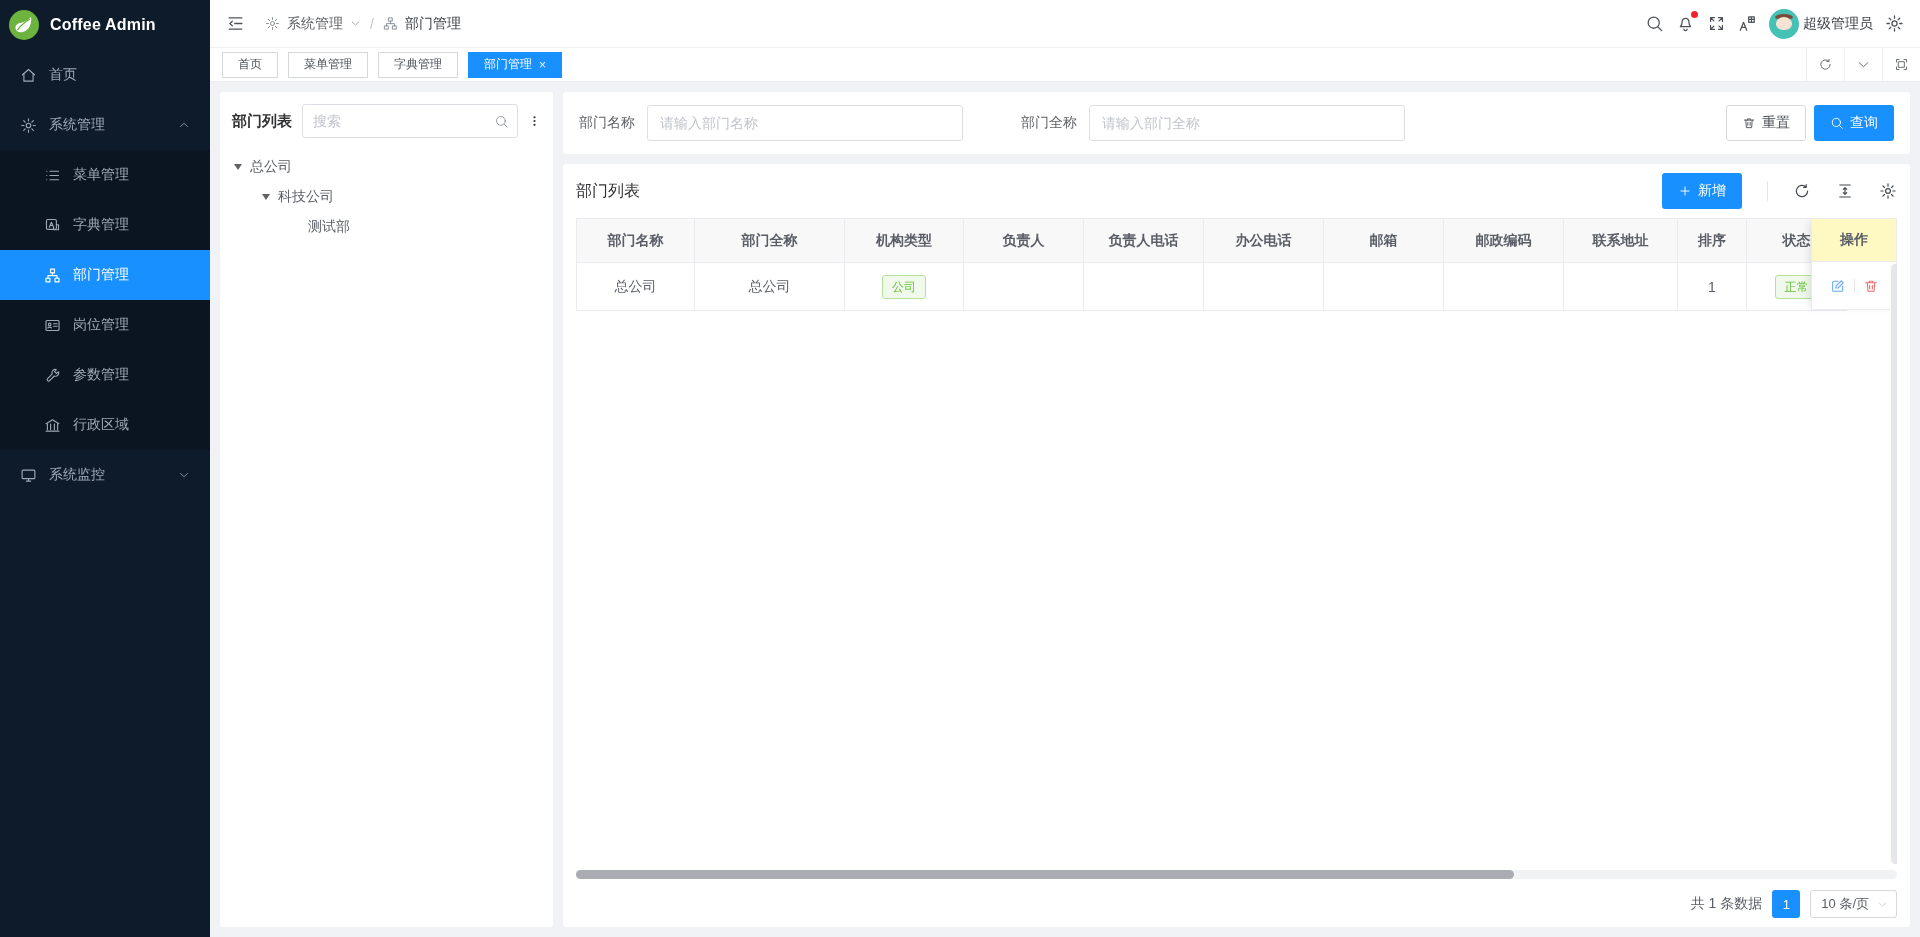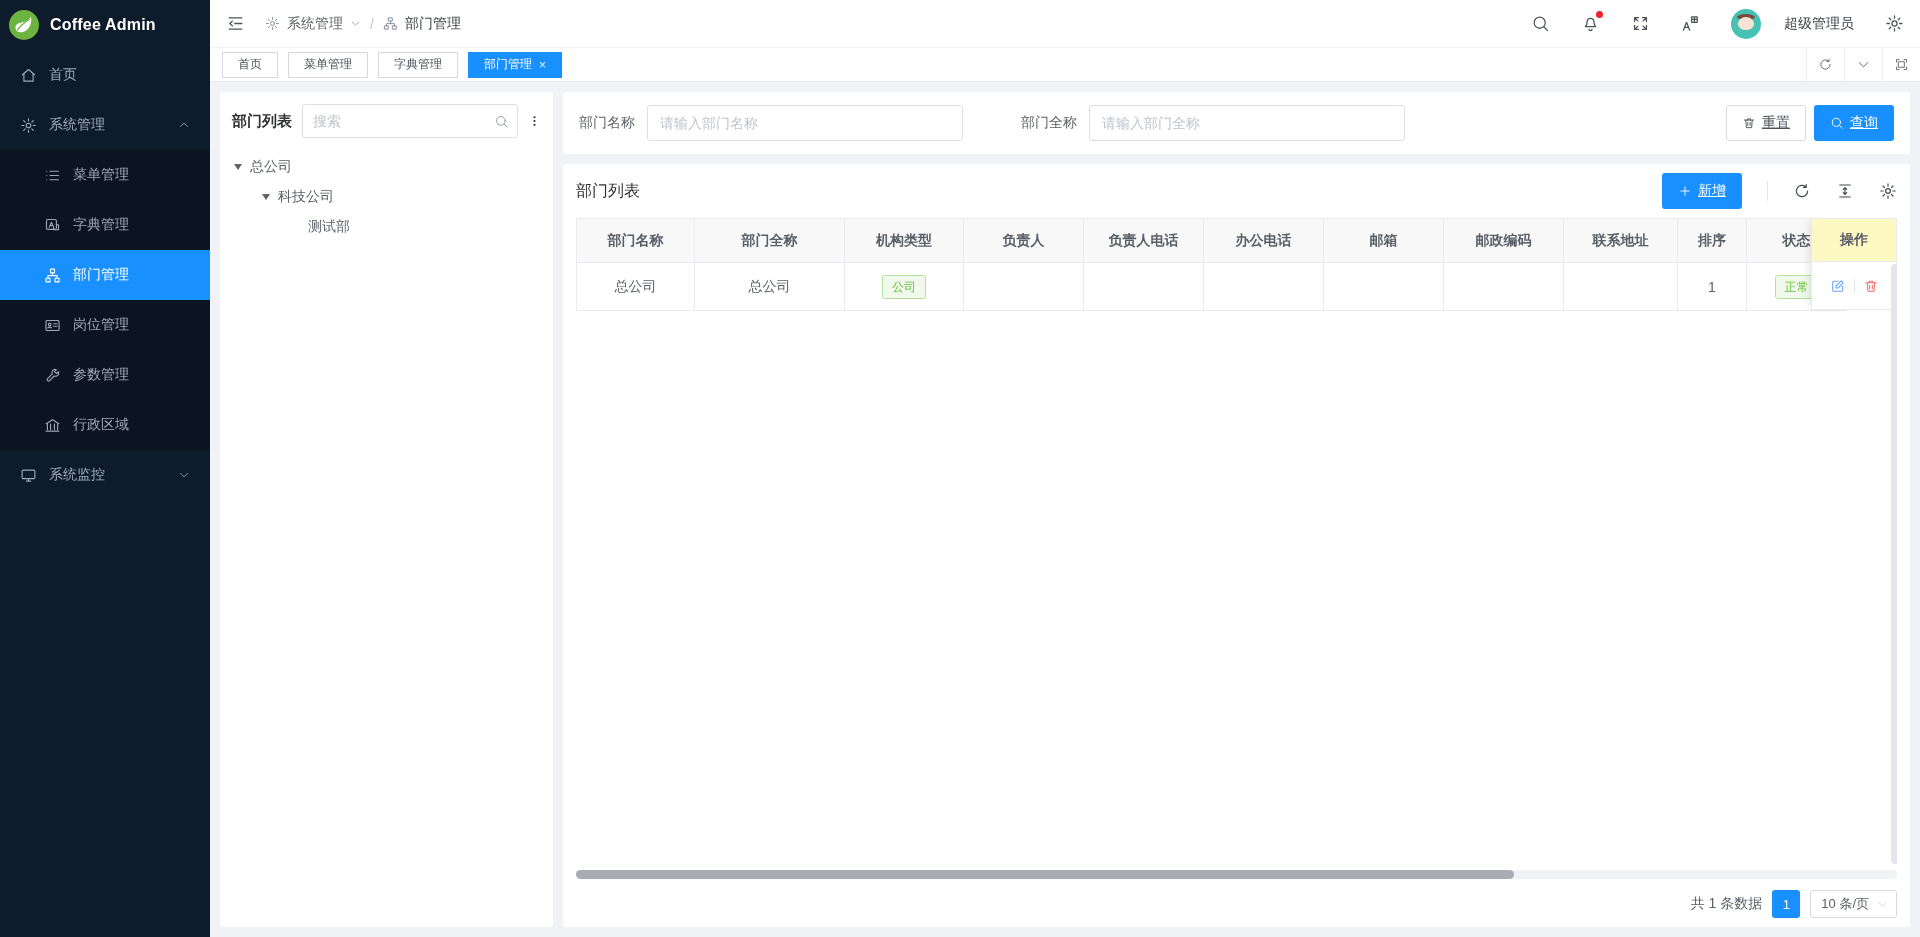--- a/index.html
+++ b/index.html
@@ -24,21 +24,21 @@
   .main { flex:1; display:flex; flex-direction:column; min-width:0; }
 
   
   .topbar { height:48px; background:#fff; border-bottom:1px solid #eef0f2; display:flex; align-items:center; padding:0 16px; flex-shrink:0; }
   .tb-icon { width:19px; height:19px; color:#4e5359; display:flex; cursor:pointer; flex-shrink:0; }
   .crumb { display:flex; align-items:center; gap:7px; margin-left:20px; font-size:14px; color:#606266; }
   .crumb .c-icon { width:15px; height:15px; display:flex; color:#8a9099; }
   .crumb .c-sep { color:#c0c4cc; margin:0 2px; }
   .crumb .c-cur { color:#3d4147; }
   .crumb .c-chev { width:11px; height:11px; display:flex; color:#8a9099; }
-  .topbar-right { margin-left:auto; display:flex; align-items:center; gap:31px;text-align:right; }
+  .topbar-right { margin-left:auto; display:flex; align-items:center; gap:12px;text-align:right; }
   .bell-wrap { position:relative; display:flex; }
   .bell-dot { position:absolute; top:-3px; right:-3px; width:7px; height:7px; border-radius:50%; background:#f5222d; }
   .avatar { width:30px; height:30px; border-radius:50%; background:#45c2b5; overflow:hidden; flex-shrink:0; position:relative; cursor:pointer; }
   .avatar .a-head { position:absolute; left:7px; top:8px; width:16px; height:13px; border-radius:50% 50% 45% 45%; background:#f7e3d4; }
   .avatar .a-hair { position:absolute; left:6px; top:5px; width:18px; height:6px; border-radius:50%; background:#7a4b3a; }
   .username { font-size:14px; color:#3d4147; margin-left:-8px; cursor:pointer; }
 
   
   .tabbar { height:34px; background:#fff; border-bottom:1px solid #e9ebee; display:flex; align-items:center; padding:0 0 0 12px; flex-shrink:0; }
   .tabs { display:flex; gap:10px; align-items:center; flex:1; }
@@ -71,21 +71,21 @@
   
   .right-col { flex:1; display:flex; flex-direction:column; gap:10px; min-width:0; }
 
   
   .query-card { height:62px; display:flex; align-items:center; padding:0 16px; flex-shrink:0; }
   .q-label { font-size:14px; color:#606266; margin-right:12px; white-space:nowrap; }
   .q-input { width:316px; height:36px; border:1px solid #dcdfe6; border-radius:3px; padding:8px 12px; font-size:14px; color:#606266; outline:none; font-family:inherit; }
   .q-input::placeholder { color:#c0c4cc; }
   .q-gap { width:58px; flex-shrink:0; }
   .q-actions { margin-left:auto; display:flex; gap:8px; }
-  .btn { height:36px; border-radius:3px; display:inline-flex; align-items:center; justify-content:center; gap:6px; font-size:14px; cursor:pointer; border:1px solid transparent; padding:0 15px; font-family:inherit;text-decoration:underline; }
+  .btn { height:36px; border-radius:3px; display:inline-flex; align-items:center; justify-content:center; gap:6px; font-size:14px; cursor:pointer; border:1px solid transparent; padding:0 15px; font-family:inherit; }
   .btn svg { width:14px; height:14px; }
   .btn-plain { background:#fff; border-color:#d9d9d9; color:#4e5359; }
   .btn-primary { background:#1890ff; color:#fff; }
 
   
   .table-card { flex:1; display:flex; flex-direction:column; padding:0 13px; min-height:0; }
   .tc-head { height:54px; display:flex; align-items:center; flex-shrink:0; }
   .tc-title { font-size:16px; color:#303133; }
   .tc-tools { margin-left:auto; display:flex; align-items:center; gap:25px; }
   .tc-divider { width:1px; height:20px; background:#e4e7ea; }

